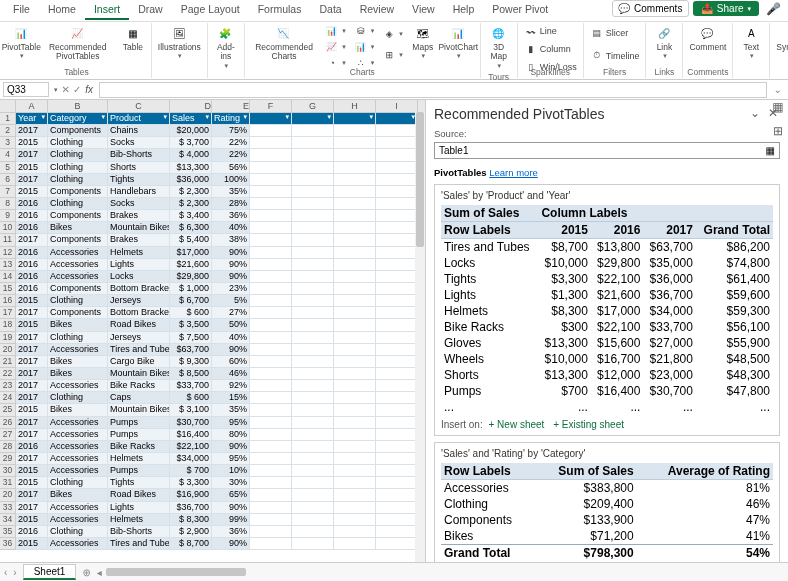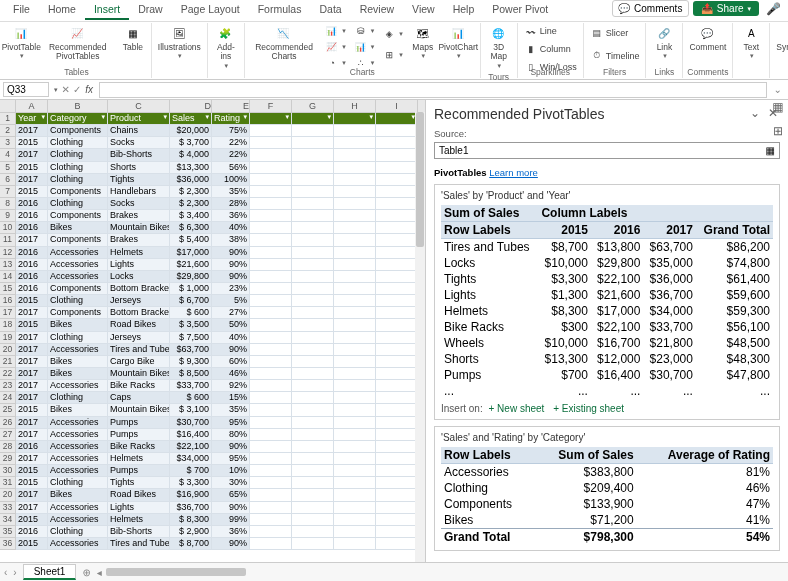--- a/index.html
+++ b/index.html
@@ -39,21 +39,21 @@
 .gridbody { flex:1; overflow: hidden; }
 .row { display: flex; height: 12.15px; font-size: 9px; }
 .rn { width: 16px; background: #e8e8e8; border-right: 1px solid #ccc; border-bottom: 1px solid #ccc; text-align: center; color: #555; font-size:8.5px; }
 .cell { border-right: 1px solid #d8e0e8; border-bottom: 1px solid #d8e0e8; padding: 0 2px; overflow: hidden; white-space: nowrap; }
 .cA { width: 32px; }
 .cB { width: 60px; }
 .cC { width: 62px; }
 .cD { width: 42px; text-align: right; }
 .cE { width: 38px; text-align: right; }
 .cF, .cG, .cH, .cI { width: 42px; }
-.hdr .cell { background: #4d7c0f; color: #fff; position: relative; text-align:left; }
+.hdr .cell { background: #0369a1; color: #fff; position: relative; text-align:left; }
 .hdr .cell::after { content:"▾"; position:absolute; right:2px; font-size:7px; color:#fff; }
 .databand { background: #dfe7ef; }
 .databand2 { background: #eef3f8; }
 
 .vscroll { position:absolute; right:0; top:12px; bottom:0; width:10px; background:#f1f1f1; }
 .vthumb { position:absolute; top:0; left:1px; width:8px; height:135px; background:#c6c6c6; border-radius:2px; }
 
 .sheettabs { height: 19px; border-top: 1px solid #ccc; display:flex; align-items:center; font-size:10px; padding:0 4px; gap:6px; background:#f7f7f7; }
 .sheettabs .nav { color:#888; }
 .sheettab { background:#fff; border:1px solid #ccc; border-bottom:none; padding:1px 10px; border-bottom:2px solid #107c41; }
@@ -820,20 +820,27 @@
               <td class="r">$59,300</td>
             </tr>
             <tr>
               <td>Bike Racks</td>
               <td class="r">$300</td>
               <td class="r">$22,100</td>
               <td class="r">$33,700</td>
               <td class="r">$56,100</td>
             </tr>
             <tr>
+              <td>Gloves</td>
+              <td class="r">$13,300</td>
+              <td class="r">$15,600</td>
+              <td class="r">$27,000</td>
+              <td class="r">$55,900</td>
+            </tr>
+            <tr>
               <td>Wheels</td>
               <td class="r">$10,000</td>
               <td class="r">$16,700</td>
               <td class="r">$21,800</td>
               <td class="r">$48,500</td>
             </tr>
             <tr>
               <td>Shorts</td>
               <td class="r">$13,300</td>
               <td class="r">$12,000</td>

